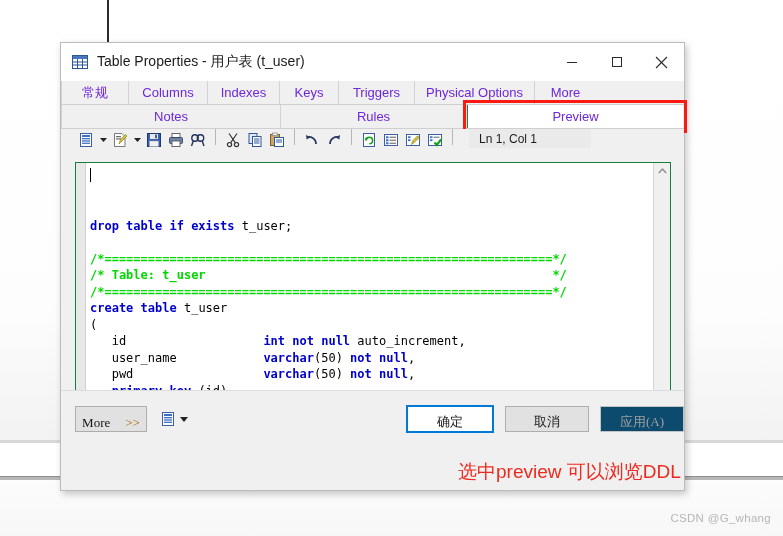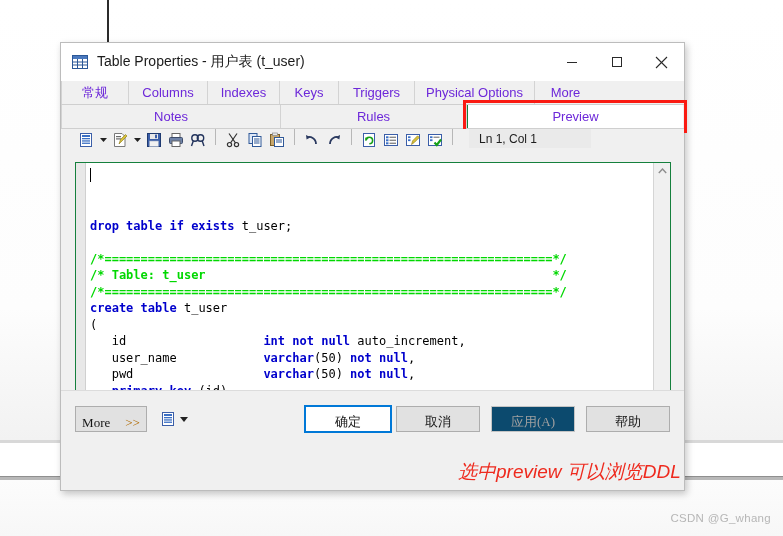--- a/index.html
+++ b/index.html
@@ -201,21 +201,20 @@
   }
   .vsarrow { height: 16px; width: 16px; display:flex; align-items:center; justify-content:center; color:#8d8d8d; }
 
   .annot {
     position: absolute;
     left: 397px; top: 330px;
     font-size: 19px;
     color: #ee2a1e;
     font-family: "Liberation Sans", sans-serif;
     white-space: nowrap;
-    font-style: italic;
   }
 
   
   .edbottom {
     position: absolute;
     left: 14px; top: 281px;
     width: 596px; height: 22px;
     display: flex; align-items: stretch;
   }
   .sqltab-area {
@@ -576,20 +575,19 @@
             <rect x="4" y="10.6" width="8" height="1.3" fill="#3b6fc4"></rect>
           </svg>
           <svg width="8" height="5" viewBox="0 0 8 5">
             <polygon points="0,0 8,0 4,5" fill="#222"></polygon>
           </svg>
         </div>
 
         <div style="flex:1 1 auto"></div>
 
         <div class="btn default">确定</div>
-        <div class="btn std" style="margin-left:4px">取消</div>
+        <div class="btn std" style="margin-left:11px">取消</div>
         <div class="btn std disabled" style="margin-left:11px">应用(A)</div>
-        <div class="btn std" style="margin-left:11px;margin-right:14px">帮助</div>
       </div>
 
     </div>
   </div>
 </div>
 
 </body></html>

